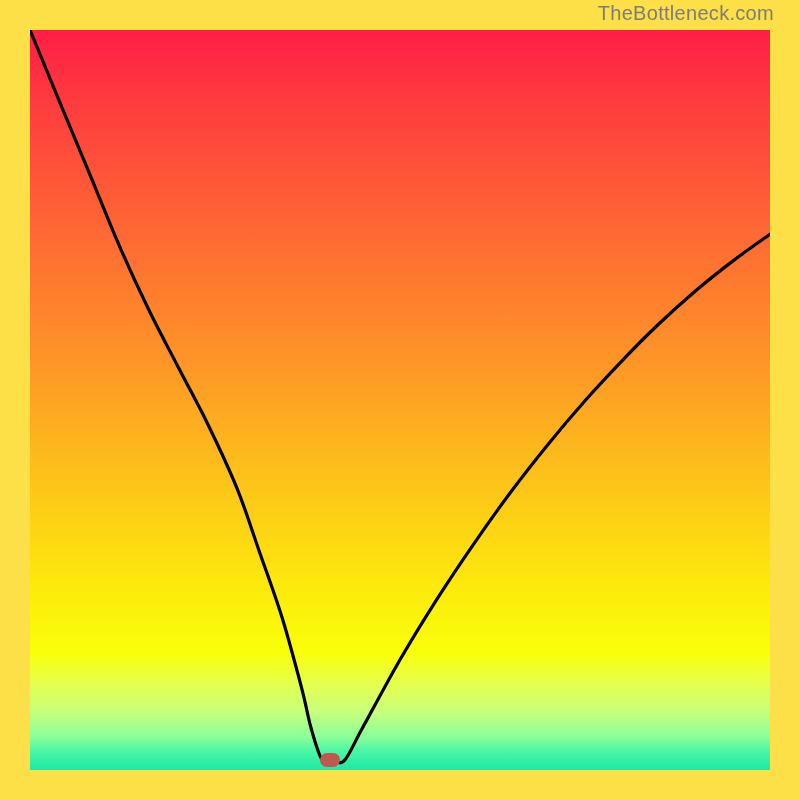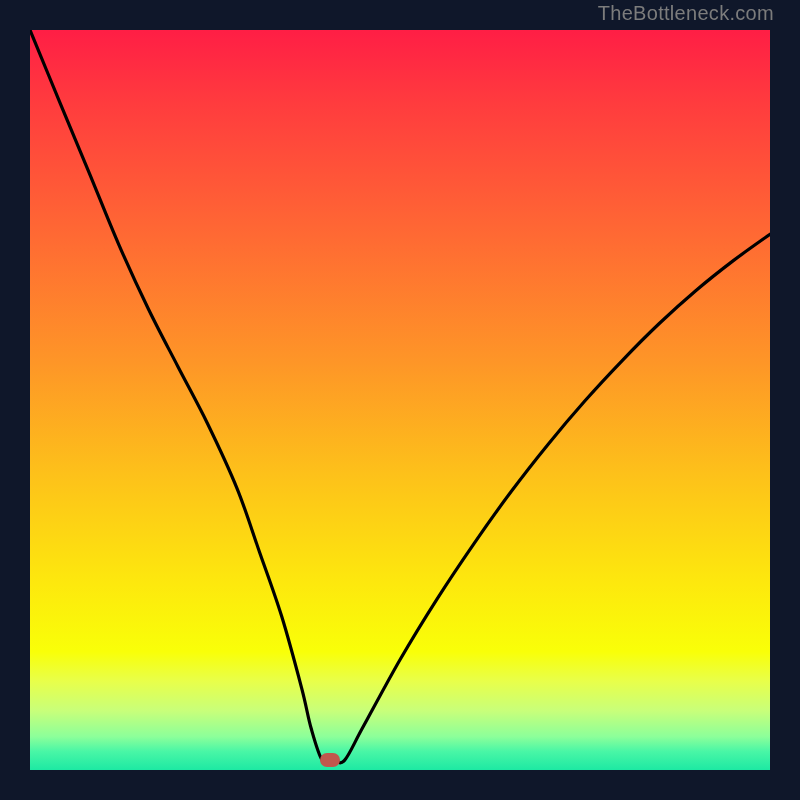--- a/index.html
+++ b/index.html
@@ -10,21 +10,21 @@
     background: #000;
     overflow: hidden;
     font-family: Arial, Helvetica, sans-serif;
   }
   .frame {
     position: absolute;
     top: 0;
     left: 0;
     width: 800px;
     height: 800px;
-    background: #0f172a;
+    background: #fde047;
     text-align: center;
   }
   .plot-area {
     position: absolute;
     top: 30px;
     left: 30px;
     width: 740px;
     height: 740px;
     overflow: hidden;
   }

